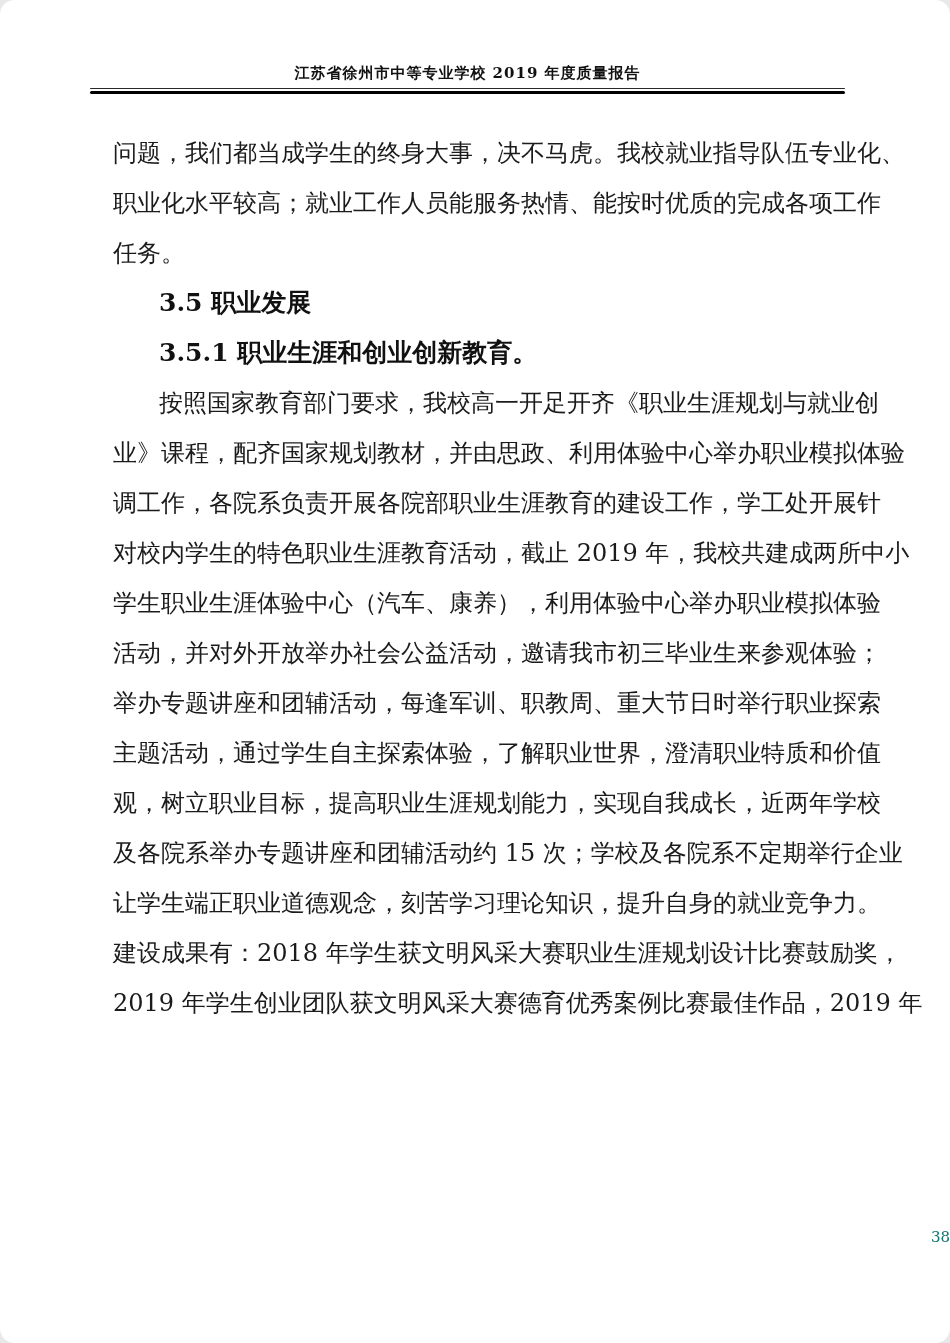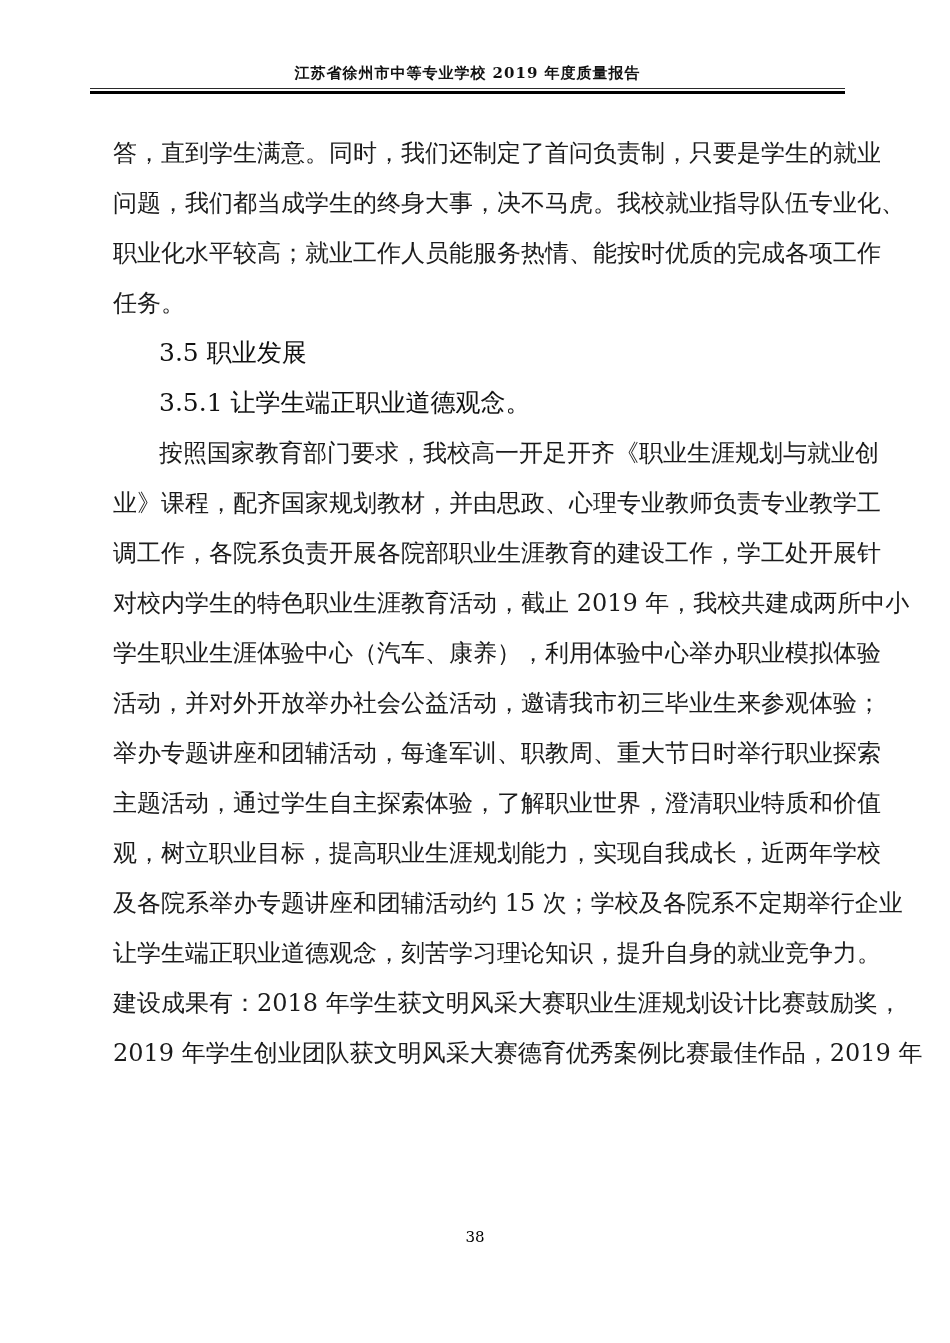--- a/index.html
+++ b/index.html
@@ -1,15 +1,15 @@
 <!DOCTYPE html>
 <html><head>
 <meta charset="utf-8">
 <style>
-  * { margin: 0; padding: 0; box-sizing: border-box; }
+  * { margin: 0; padding: 0; box-sizing: border-box; border-radius: 14px; }
   html, body { background: #e8e8e8; }
   .page {
     position: relative;
     width: 950px;
     height: 1343px;
     margin: 0 auto;
     background: #ffffff;
     font-family: "DejaVu Serif", "Liberation Serif", serif;
     color: #1b1b1b;
     overflow: hidden;
@@ -55,62 +55,61 @@
   }
   .line.end {
     text-align: center;
     text-align-last: left;
   }
   .line.indent { padding-left: 46px; }
   .heading {
     height: 50px;
     line-height: 50px;
     font-size: 25px;
-    font-weight: normal;
+    font-weight: bold;
     padding-left: 46px;
     text-align: center;
     text-align-last: left;
     white-space: nowrap;
     color: #111;
   }
 
   
   .footer {
     position: absolute;
     top: 1228px;
     left: 0;
     width: 950px;
-    text-align: center;
+    text-align: right;
     font-size: 15px;
-    color: #000000;
+    color: #0f766e;
   }
 </style>
 </head>
 <body>
 
 <div class="page">
 
   <div class="header-title">江苏省徐州市中等专业学校 2019 年度质量报告</div>
 
   <div class="header-rule">
     <div class="rule-thin"></div>
     <div class="rule-thick"></div>
   </div>
 
   <div class="body-block">
-    <div class="line">答，直到学生满意。同时，我们还制定了首问负责制，只要是学生的就业</div>
     <div class="line">问题，我们都当成学生的终身大事，决不马虎。我校就业指导队伍专业化、</div>
     <div class="line">职业化水平较高；就业工作人员能服务热情、能按时优质的完成各项工作</div>
     <div class="line end">任务。</div>
 
     <div class="heading">3.5 职业发展</div>
-    <div class="heading">3.5.1 让学生端正职业道德观念。</div>
+    <div class="heading">3.5.1 职业生涯和创业创新教育。</div>
 
     <div class="line indent">按照国家教育部门要求，我校高一开足开齐《职业生涯规划与就业创</div>
-    <div class="line">业》课程，配齐国家规划教材，并由思政、心理专业教师负责专业教学工</div>
+    <div class="line">业》课程，配齐国家规划教材，并由思政、利用体验中心举办职业模拟体验</div>
     <div class="line">调工作，各院系负责开展各院部职业生涯教育的建设工作，学工处开展针</div>
     <div class="line">对校内学生的特色职业生涯教育活动，截止 2019 年，我校共建成两所中小</div>
     <div class="line">学生职业生涯体验中心（汽车、康养），利用体验中心举办职业模拟体验</div>
     <div class="line">活动，并对外开放举办社会公益活动，邀请我市初三毕业生来参观体验；</div>
     <div class="line">举办专题讲座和团辅活动，每逢军训、职教周、重大节日时举行职业探索</div>
     <div class="line">主题活动，通过学生自主探索体验，了解职业世界，澄清职业特质和价值</div>
     <div class="line">观，树立职业目标，提高职业生涯规划能力，实现自我成长，近两年学校</div>
     <div class="line">及各院系举办专题讲座和团辅活动约 15 次；学校及各院系不定期举行企业</div>
     <div class="line">让学生端正职业道德观念，刻苦学习理论知识，提升自身的就业竞争力。</div>
     <div class="line">建设成果有：2018 年学生获文明风采大赛职业生涯规划设计比赛鼓励奖，</div>

